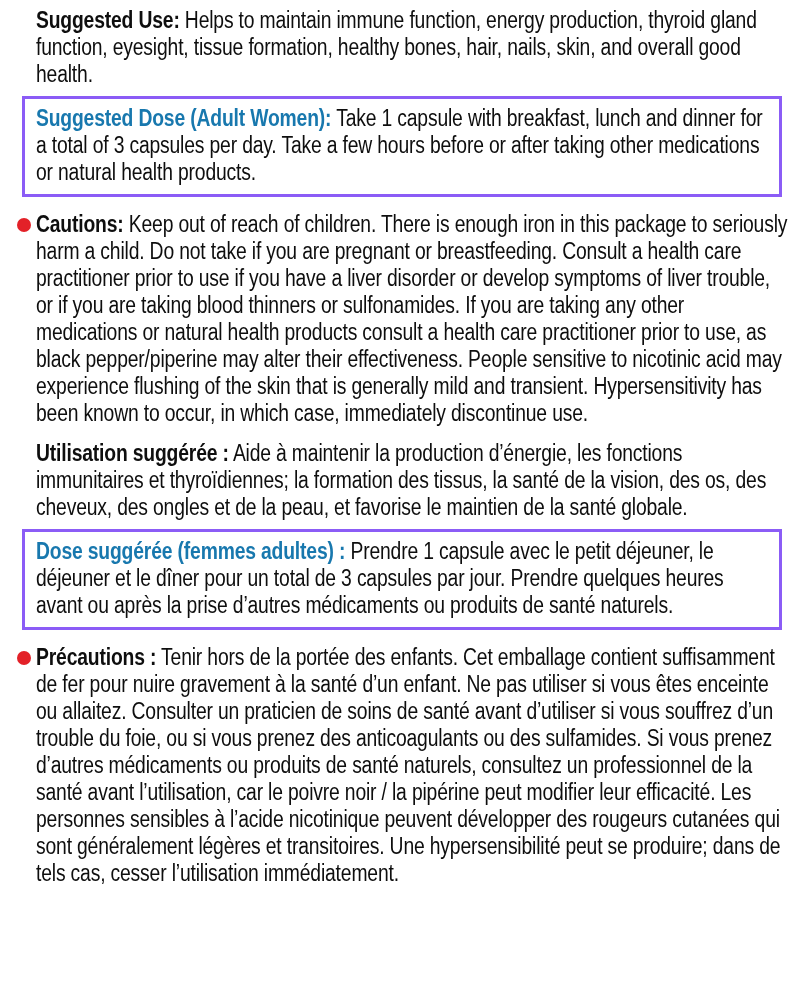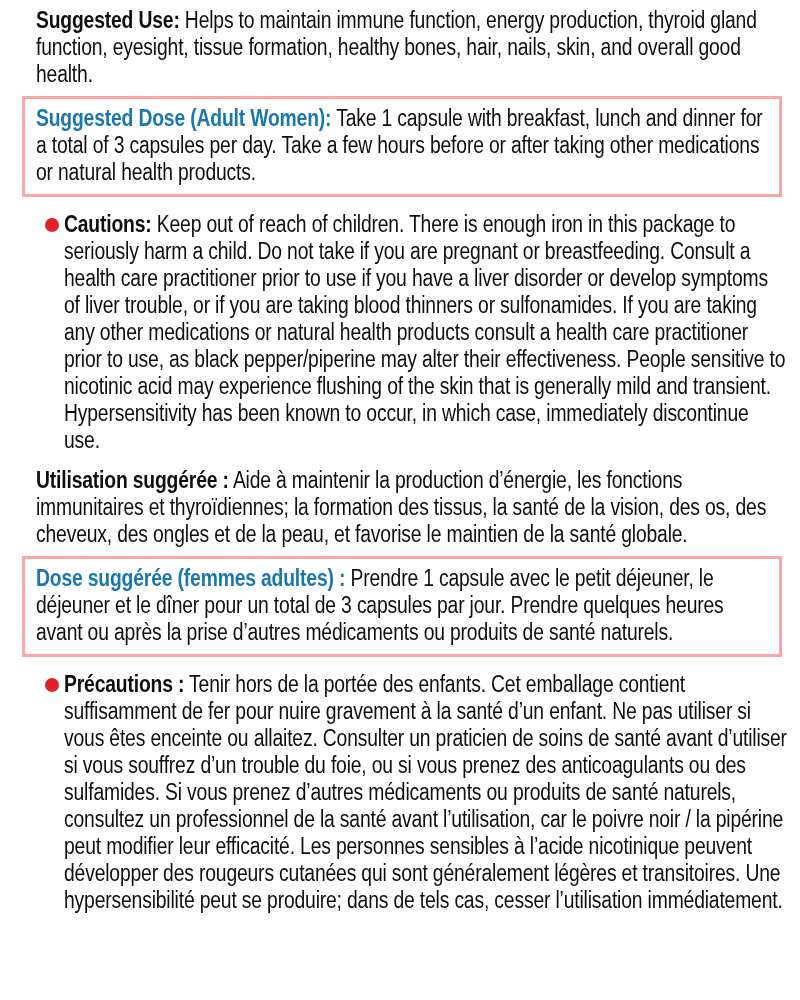--- a/index.html
+++ b/index.html
@@ -25,26 +25,26 @@
     line-height: 27px;
     letter-spacing: -0.2px;
     font-weight: 400;
   }
   
   .cond {
     transform: scaleX(0.84);
     transform-origin: 0 0;
     width: 119%;
   }
-  .sec { margin-bottom: 13px; margin-left: 28px; }
+  .sec { margin-bottom: 13px; }
   .sec-tight { margin-bottom: 8px; }
   .h-black { font-weight: 700; color: #0e0e0e; }
   .h-blue  { font-weight: 700; color: #1878ae; }
   .dose-box {
-    border: 3px solid #fca5a5;
+    border: 3px solid #8b5cf6;
     margin: 0 6px 14px -14px;
     padding: 6px 10px 8px 11px;
     overflow: hidden;
   }
   .bulleted { position: relative; }
   .bullet {
     position: absolute;
     left: -19px;
     top: 7px;
     width: 14px;

